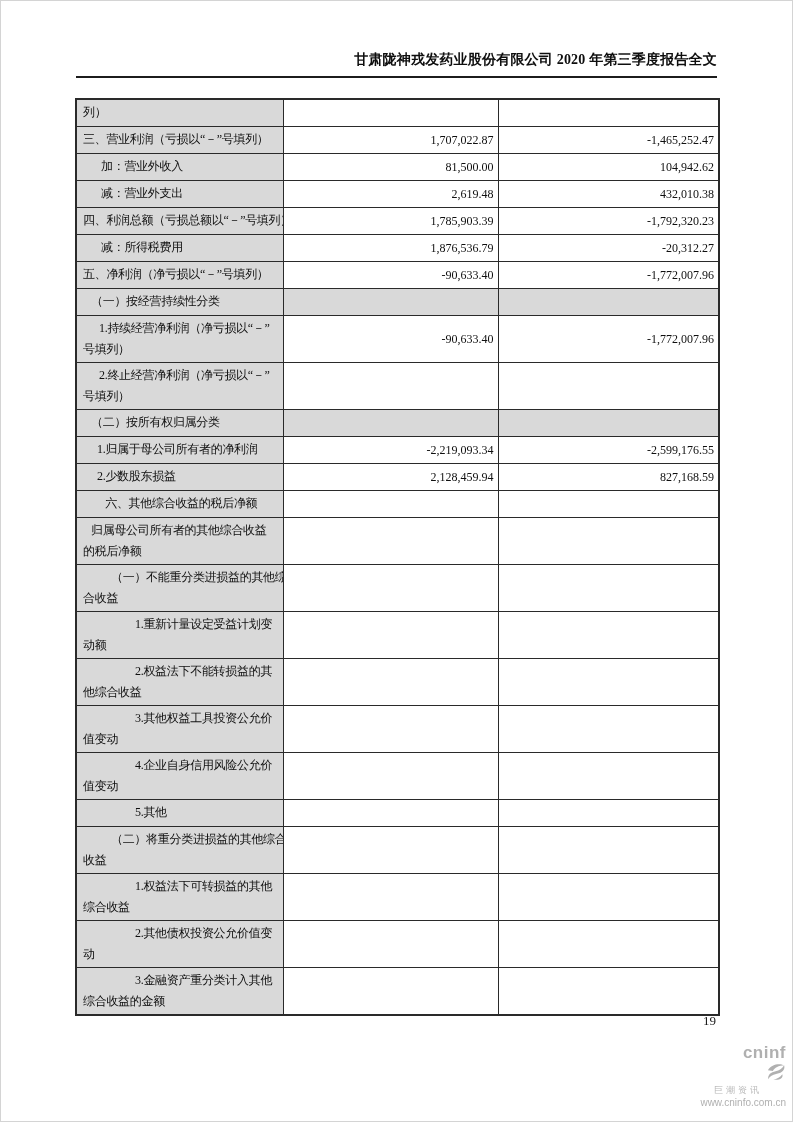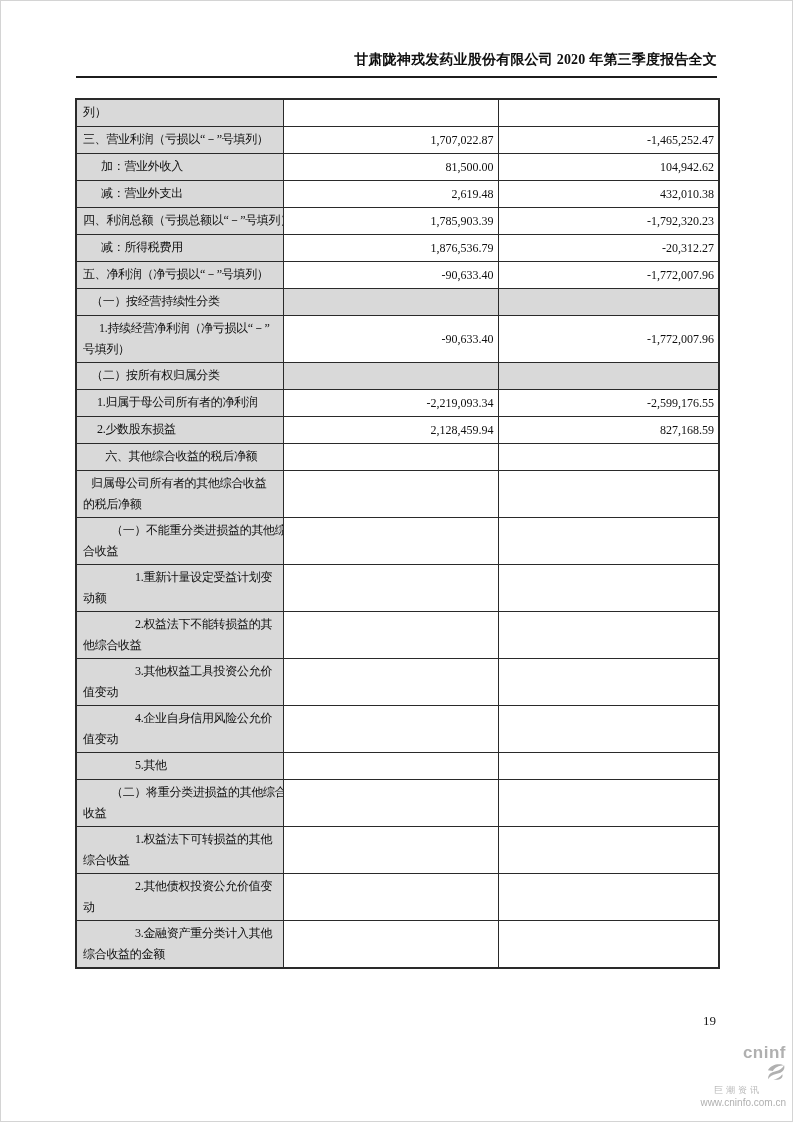--- a/index.html
+++ b/index.html
@@ -153,20 +153,26 @@
           <td class="c-label" style="text-indent: 8px; height: 27px;">（一）按经营持续性分类</td>
           <td class="c-val" style="height: 27px;"></td>
           <td class="c-val" style="height: 27px;"></td>
         </tr>
         <tr>
           <td class="c-label" style="text-indent: 16px; height: 46px;">1.持续经营净利润（净亏损以“－”
 号填列）</td>
           <td class="c-val" style="height: 46px;">-90,633.40</td>
           <td class="c-val" style="height: 46px;">-1,772,007.96</td>
         </tr>
+        <tr>
+          <td class="c-label" style="text-indent: 16px; height: 46px;">2.终止经营净利润（净亏损以“－”
+号填列）</td>
+          <td class="c-val" style="height: 46px;"></td>
+          <td class="c-val" style="height: 46px;"></td>
+        </tr>
         <tr class="all-gray">
           <td class="c-label" style="text-indent: 8px; height: 27px;">（二）按所有权归属分类</td>
           <td class="c-val" style="height: 27px;"></td>
           <td class="c-val" style="height: 27px;"></td>
         </tr>
         <tr>
           <td class="c-label" style="text-indent: 14px; height: 27px;">1.归属于母公司所有者的净利润</td>
           <td class="c-val" style="height: 27px;">-2,219,093.34</td>
           <td class="c-val" style="height: 27px;">-2,599,176.55</td>
         </tr>

